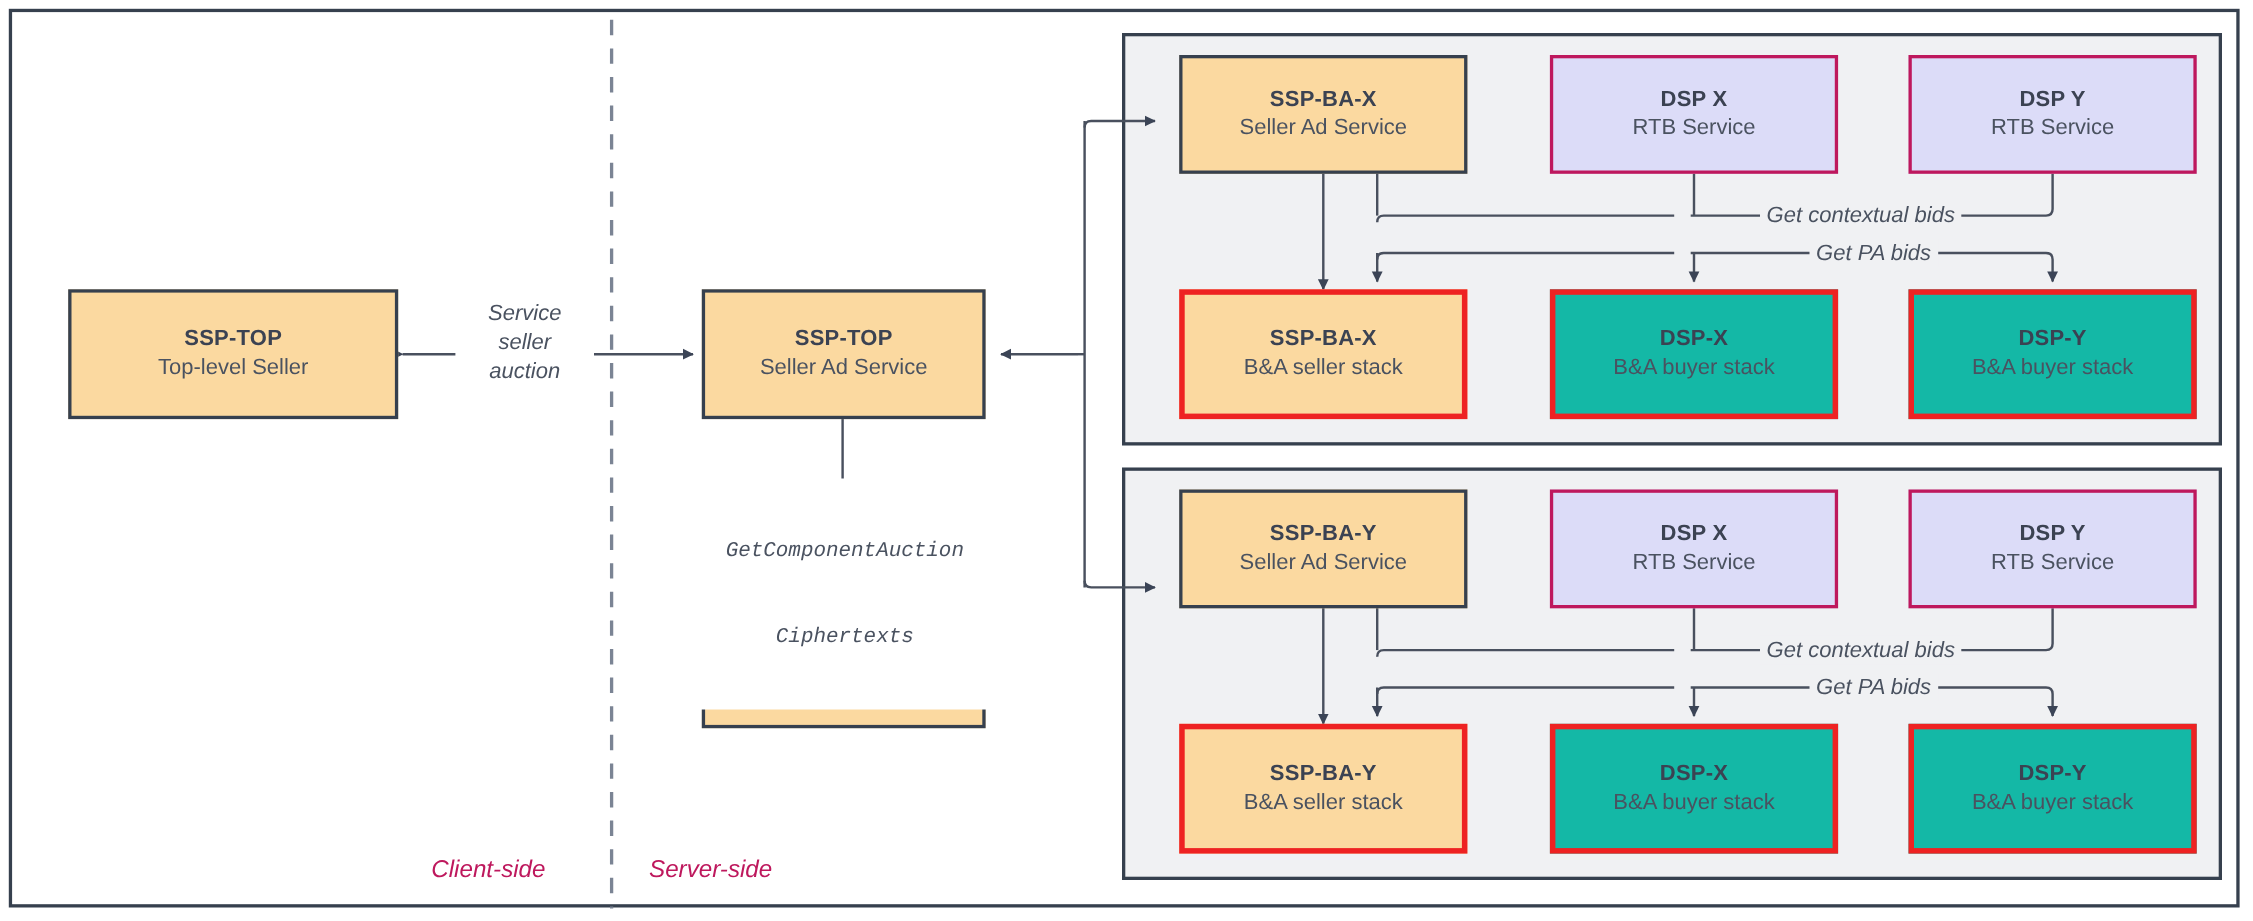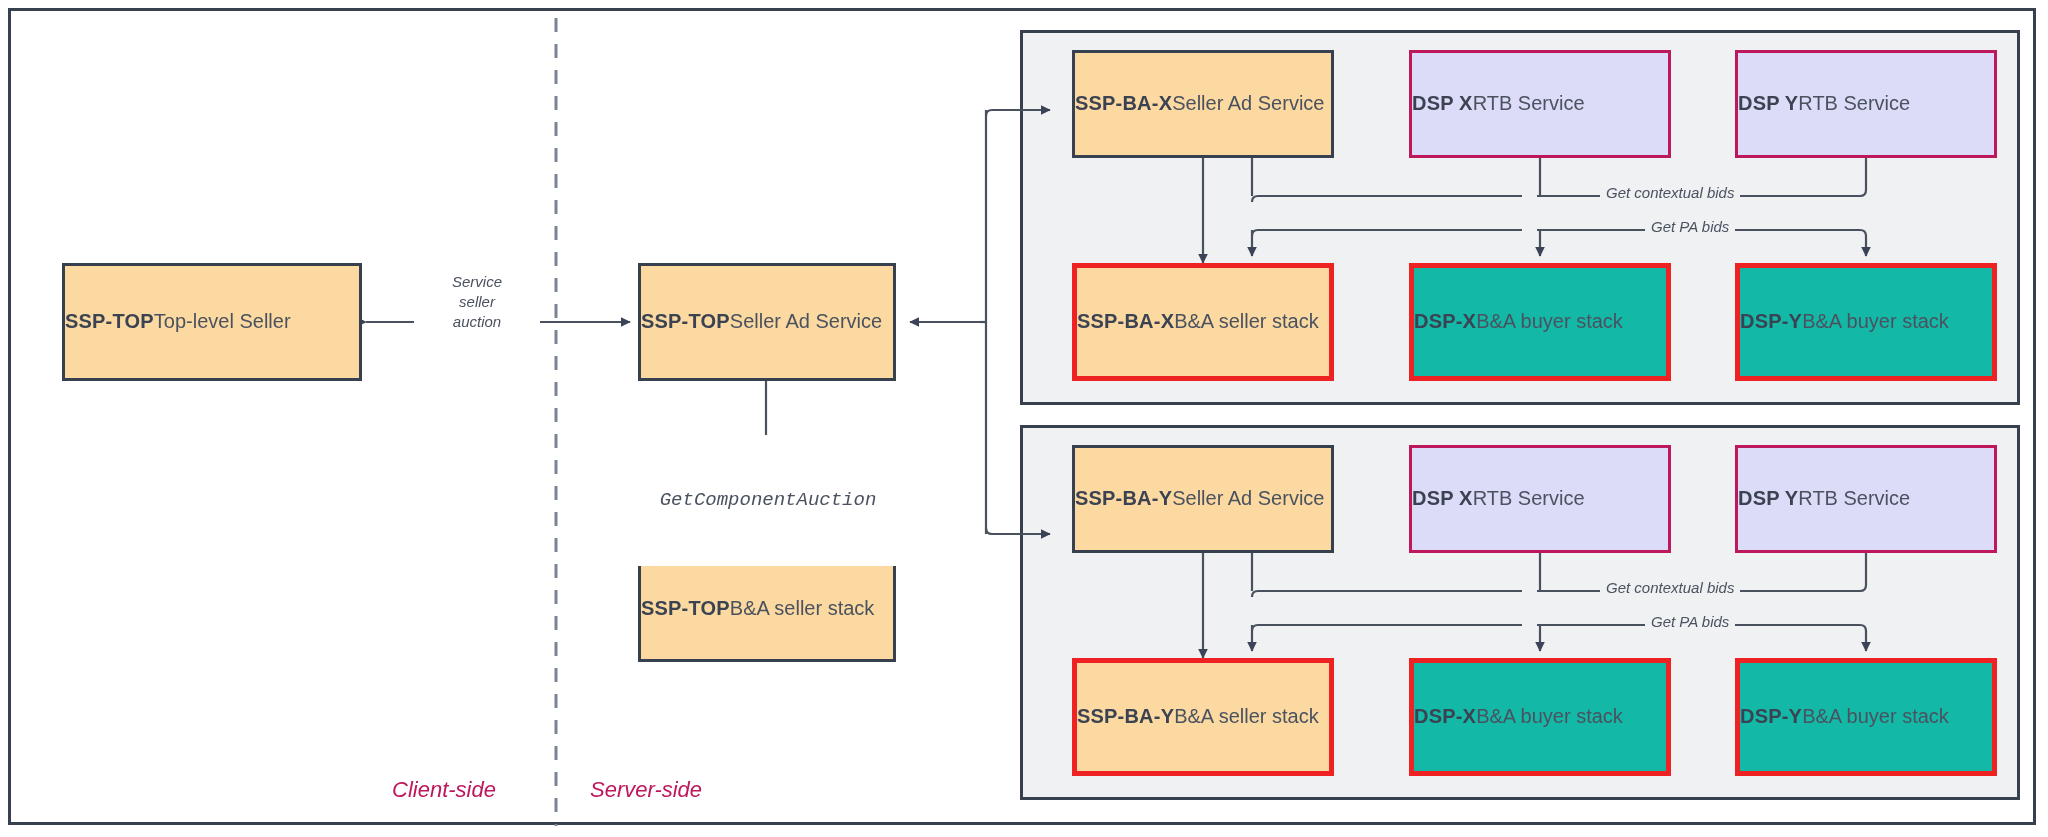--- a/index.html
+++ b/index.html
@@ -4,31 +4,31 @@
 <style>
   html,body{margin:0;padding:0;background:#ffffff;}
   body{width:2048px;height:837px;font-family:"Liberation Sans",sans-serif;overflow:hidden;}
   #stage{position:relative;width:2048px;height:837px;background:#fff;}
 
   .outer-frame{position:absolute;left:8px;top:8px;width:2028px;height:817px;
     border:3px solid #36404e;background:transparent;box-sizing:border-box;}
 
   .panel{position:absolute;background:#f0f1f3;border:3px solid #36404e;box-sizing:border-box;}
 
-  .node{position:absolute;box-sizing:border-box;display:flex;flex-direction:row;
-    align-items:center;justify-content:flex-start;text-align:center;line-height:1.28;}
+  .node{position:absolute;box-sizing:border-box;display:flex;flex-direction:column;
+    align-items:center;justify-content:center;text-align:center;line-height:1.28;}
   .node .t1{font-weight:bold;font-size:20px;color:#3b4252;letter-spacing:.2px;}
   .node .t2{font-size:20px;color:#4a5260;}
 
   .n-orange{background:#fbd9a0;border:3px solid #36404e;}
   .n-purple{background:#dcdcf8;border:3px solid #be185d;}
   .n-orange-red{background:#fbd9a0;border:5px solid #ee2222;}
   .n-purple-red{background:#14b8a6;border:5px solid #ee2222;}
 
-  .edge-label{position:absolute;font-style:italic;font-size:15px;color:#4a5260;
+  .edge-label{position:absolute;font-style:italic;font-size:20px;color:#4a5260;
     background:#ffffff;text-align:center;line-height:1.32;white-space:nowrap;}
   .edge-label.on-panel{background:#f0f1f3;}
   .edge-label.mono{font-family:"Liberation Mono",monospace;font-style:italic;font-size:19px;
     white-space:pre;line-height:1.38;}
 
   .side-label{position:absolute;font-style:italic;font-size:22px;color:#be185d;}
 
   svg.wires{position:absolute;left:0;top:0;width:2048px;height:837px;overflow:visible;
     pointer-events:none;}
   .wire{fill:none;stroke:#49505e;stroke-width:2.2;}
@@ -167,20 +167,21 @@
   </div>
 
   <div class="edge-label" style="left:414px;top:272px;width:126px;">
     <div>Service</div>
     <div>seller</div>
     <div>auction</div>
   </div>
 
   <div class="edge-label mono" style="left:620px;top:435px;width:296px;">
     <div>GetComponentAuction</div>
+    <div>Ciphertexts</div>
   </div>
 
   <div class="edge-label on-panel" style="left:1600px;top:183px;padding:0 6px;">Get contextual bids</div>
   <div class="edge-label on-panel" style="left:1645px;top:217px;padding:0 6px;">Get PA bids</div>
 
   <div class="edge-label on-panel" style="left:1600px;top:578px;padding:0 6px;">Get contextual bids</div>
   <div class="edge-label on-panel" style="left:1645px;top:612px;padding:0 6px;">Get PA bids</div>
 
   <div class="side-label" style="left:392px;top:777px;">Client-side</div>
   <div class="side-label" style="left:590px;top:777px;">Server-side</div>

